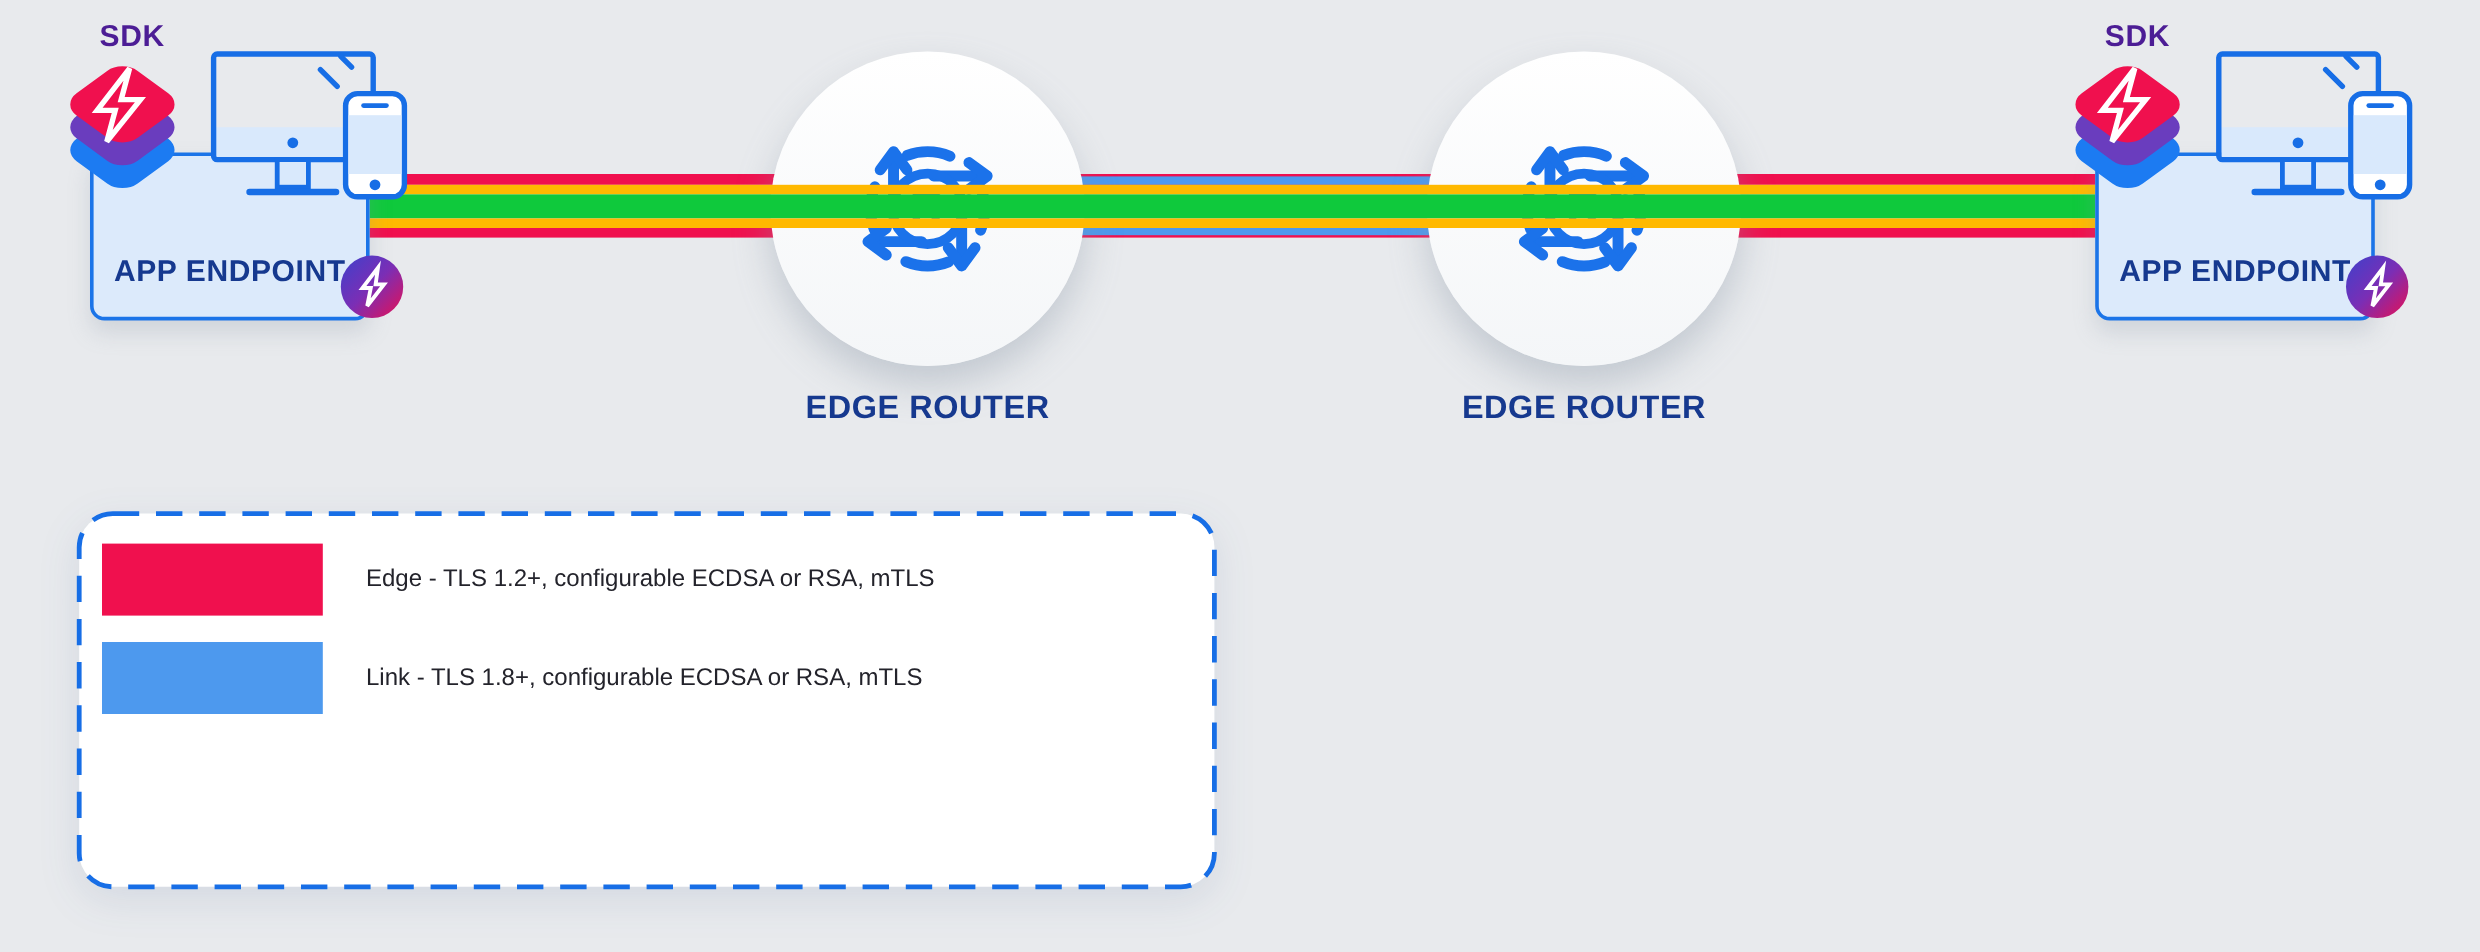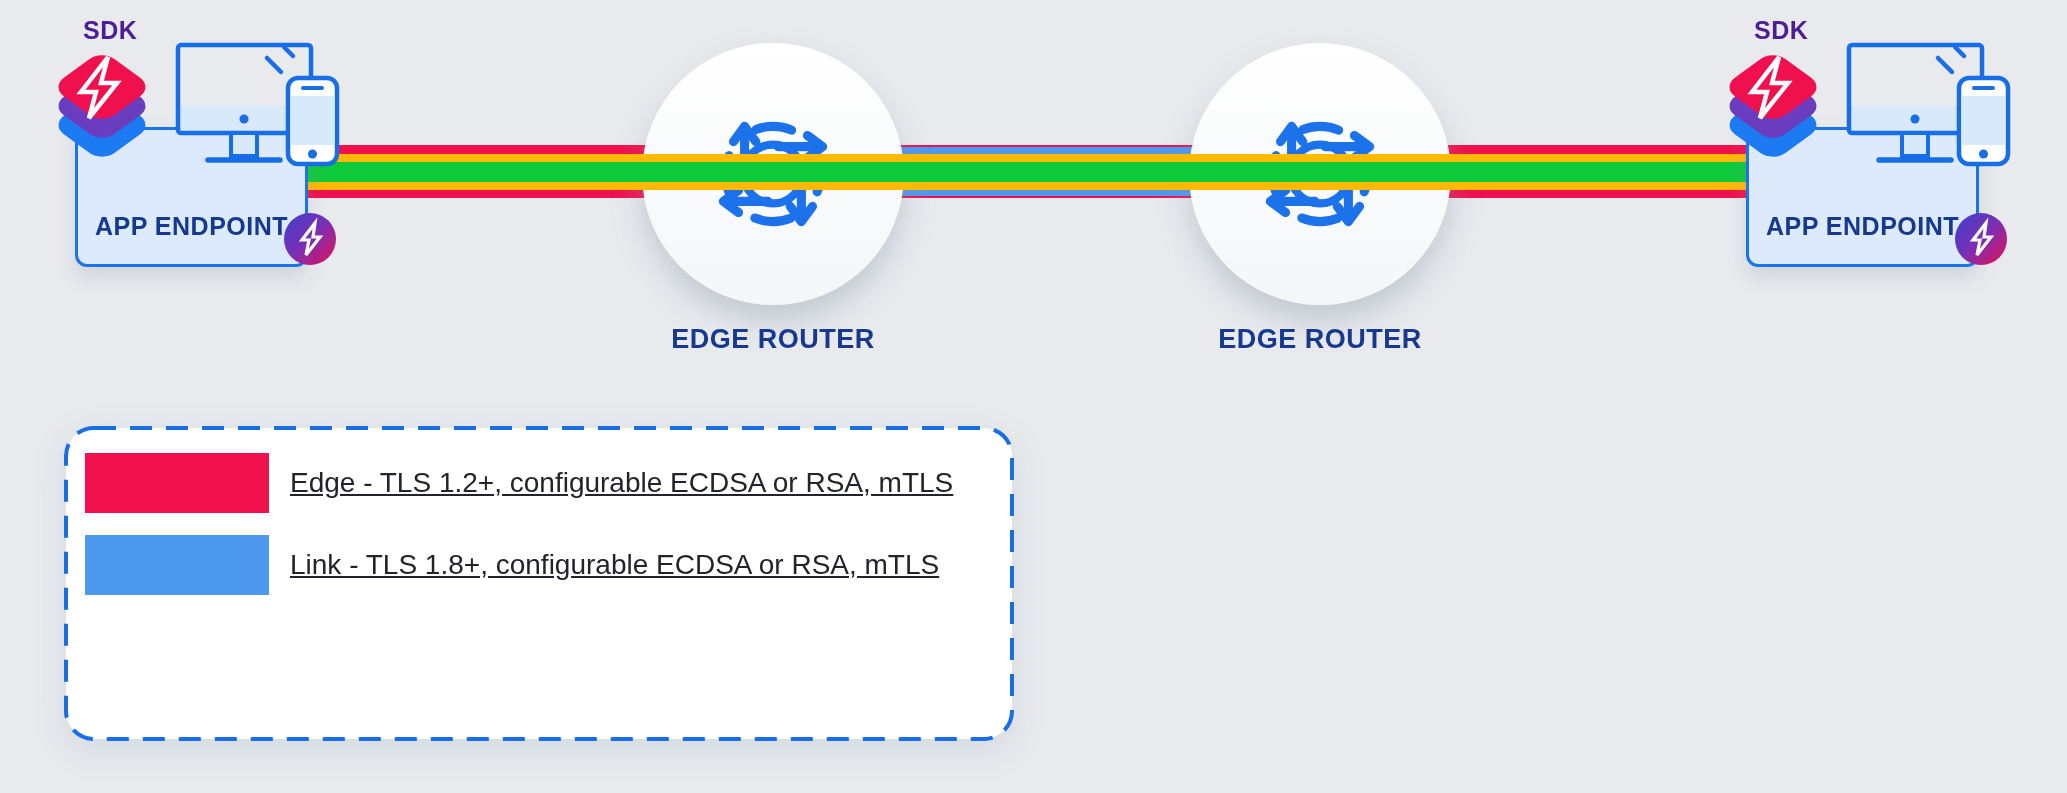--- a/index.html
+++ b/index.html
@@ -47,22 +47,22 @@
   .monitor-svg{position:absolute;left:125px;top:40px;}
   .phone-svg{position:absolute;left:240px;top:75px;}
   .sdk-stack-svg{position:absolute;left:7px;top:40px;}
   .badge-svg{position:absolute;left:238px;top:212px;}
   
   .legend{position:absolute;left:63px;top:425px;width:952px;height:317px;z-index:6;}
   .legend-border{position:absolute;left:0;top:0;filter:drop-shadow(0 10px 16px rgba(40,70,130,.10));}
   .legend-row{position:absolute;left:0;width:100%;}
   .legend-swatch{position:absolute;left:22px;}
   .legend-text{
-    position:absolute;left:227px;top:50%;transform:translateY(-50%);
-    color:#23232B;font-size:28px;white-space:nowrap;text-decoration:underline;
+    position:absolute;left:242px;top:50%;transform:translateY(-50%);
+    color:#23232B;font-size:20px;white-space:nowrap;
   }
 </style>
 </head>
 <body>
 
 <div class="stripe stripe-red" style="left:308px;top:145px;width:1438px;height:9px;"></div>
 <div class="stripe stripe-red" style="left:308px;top:190px;width:1438px;height:8px;"></div>
 <div class="stripe stripe-blue" style="left:780px;top:147px;width:532px;height:7px;"></div>
 <div class="stripe stripe-blue" style="left:780px;top:190px;width:532px;height:6px;"></div>
 

